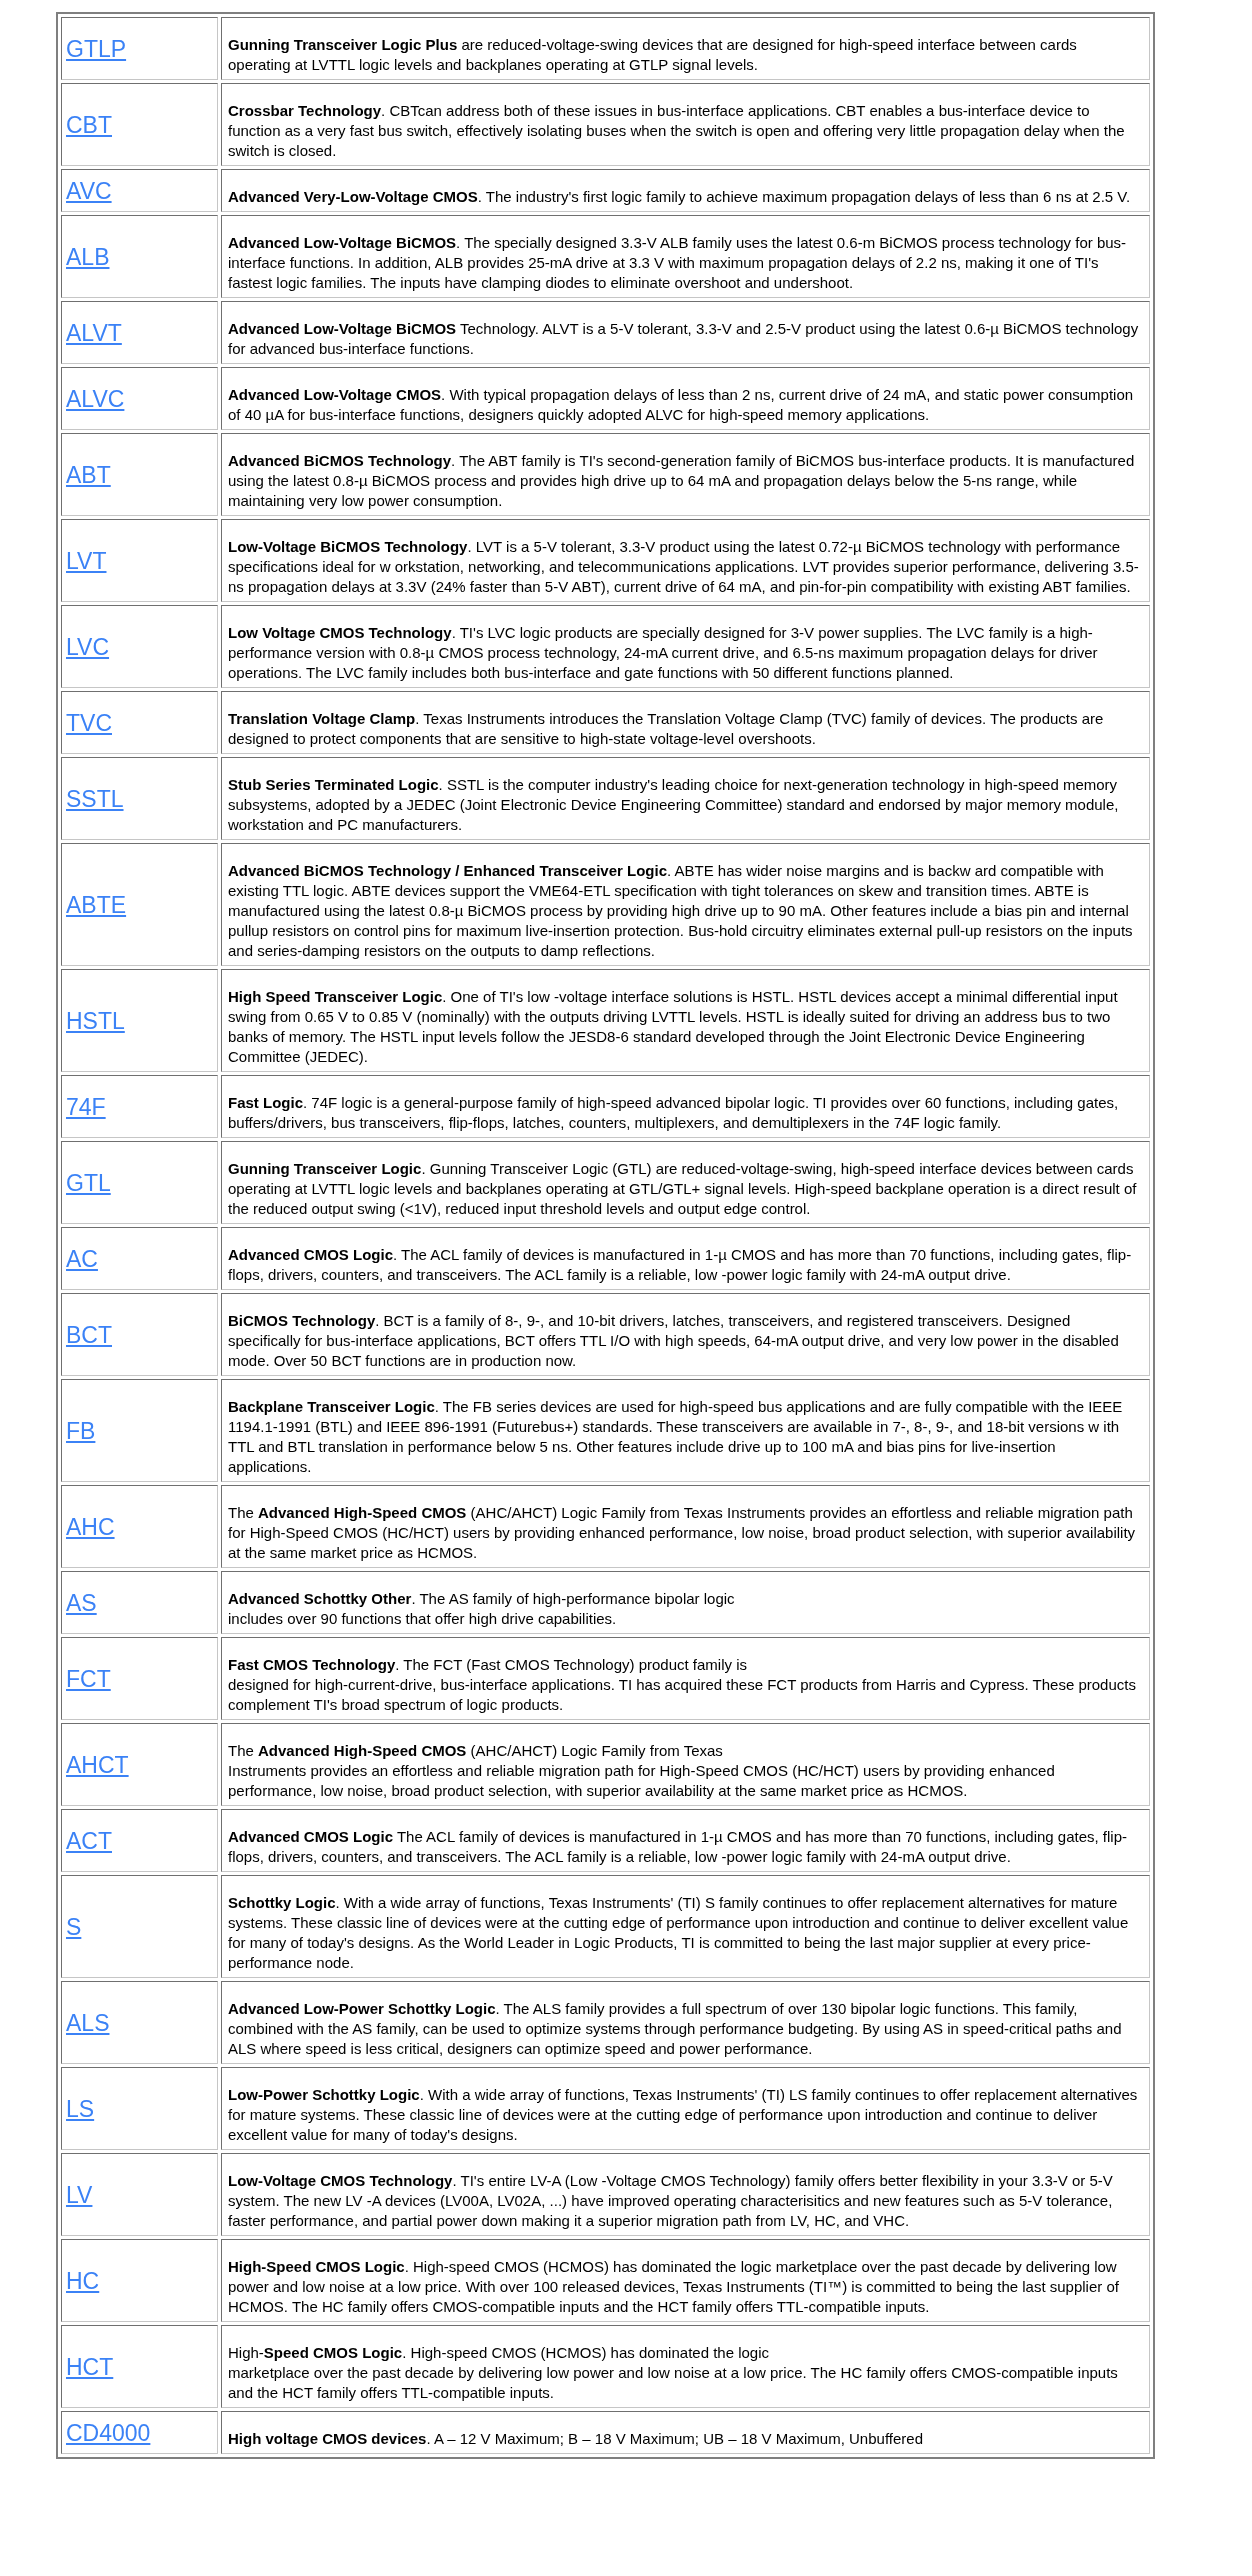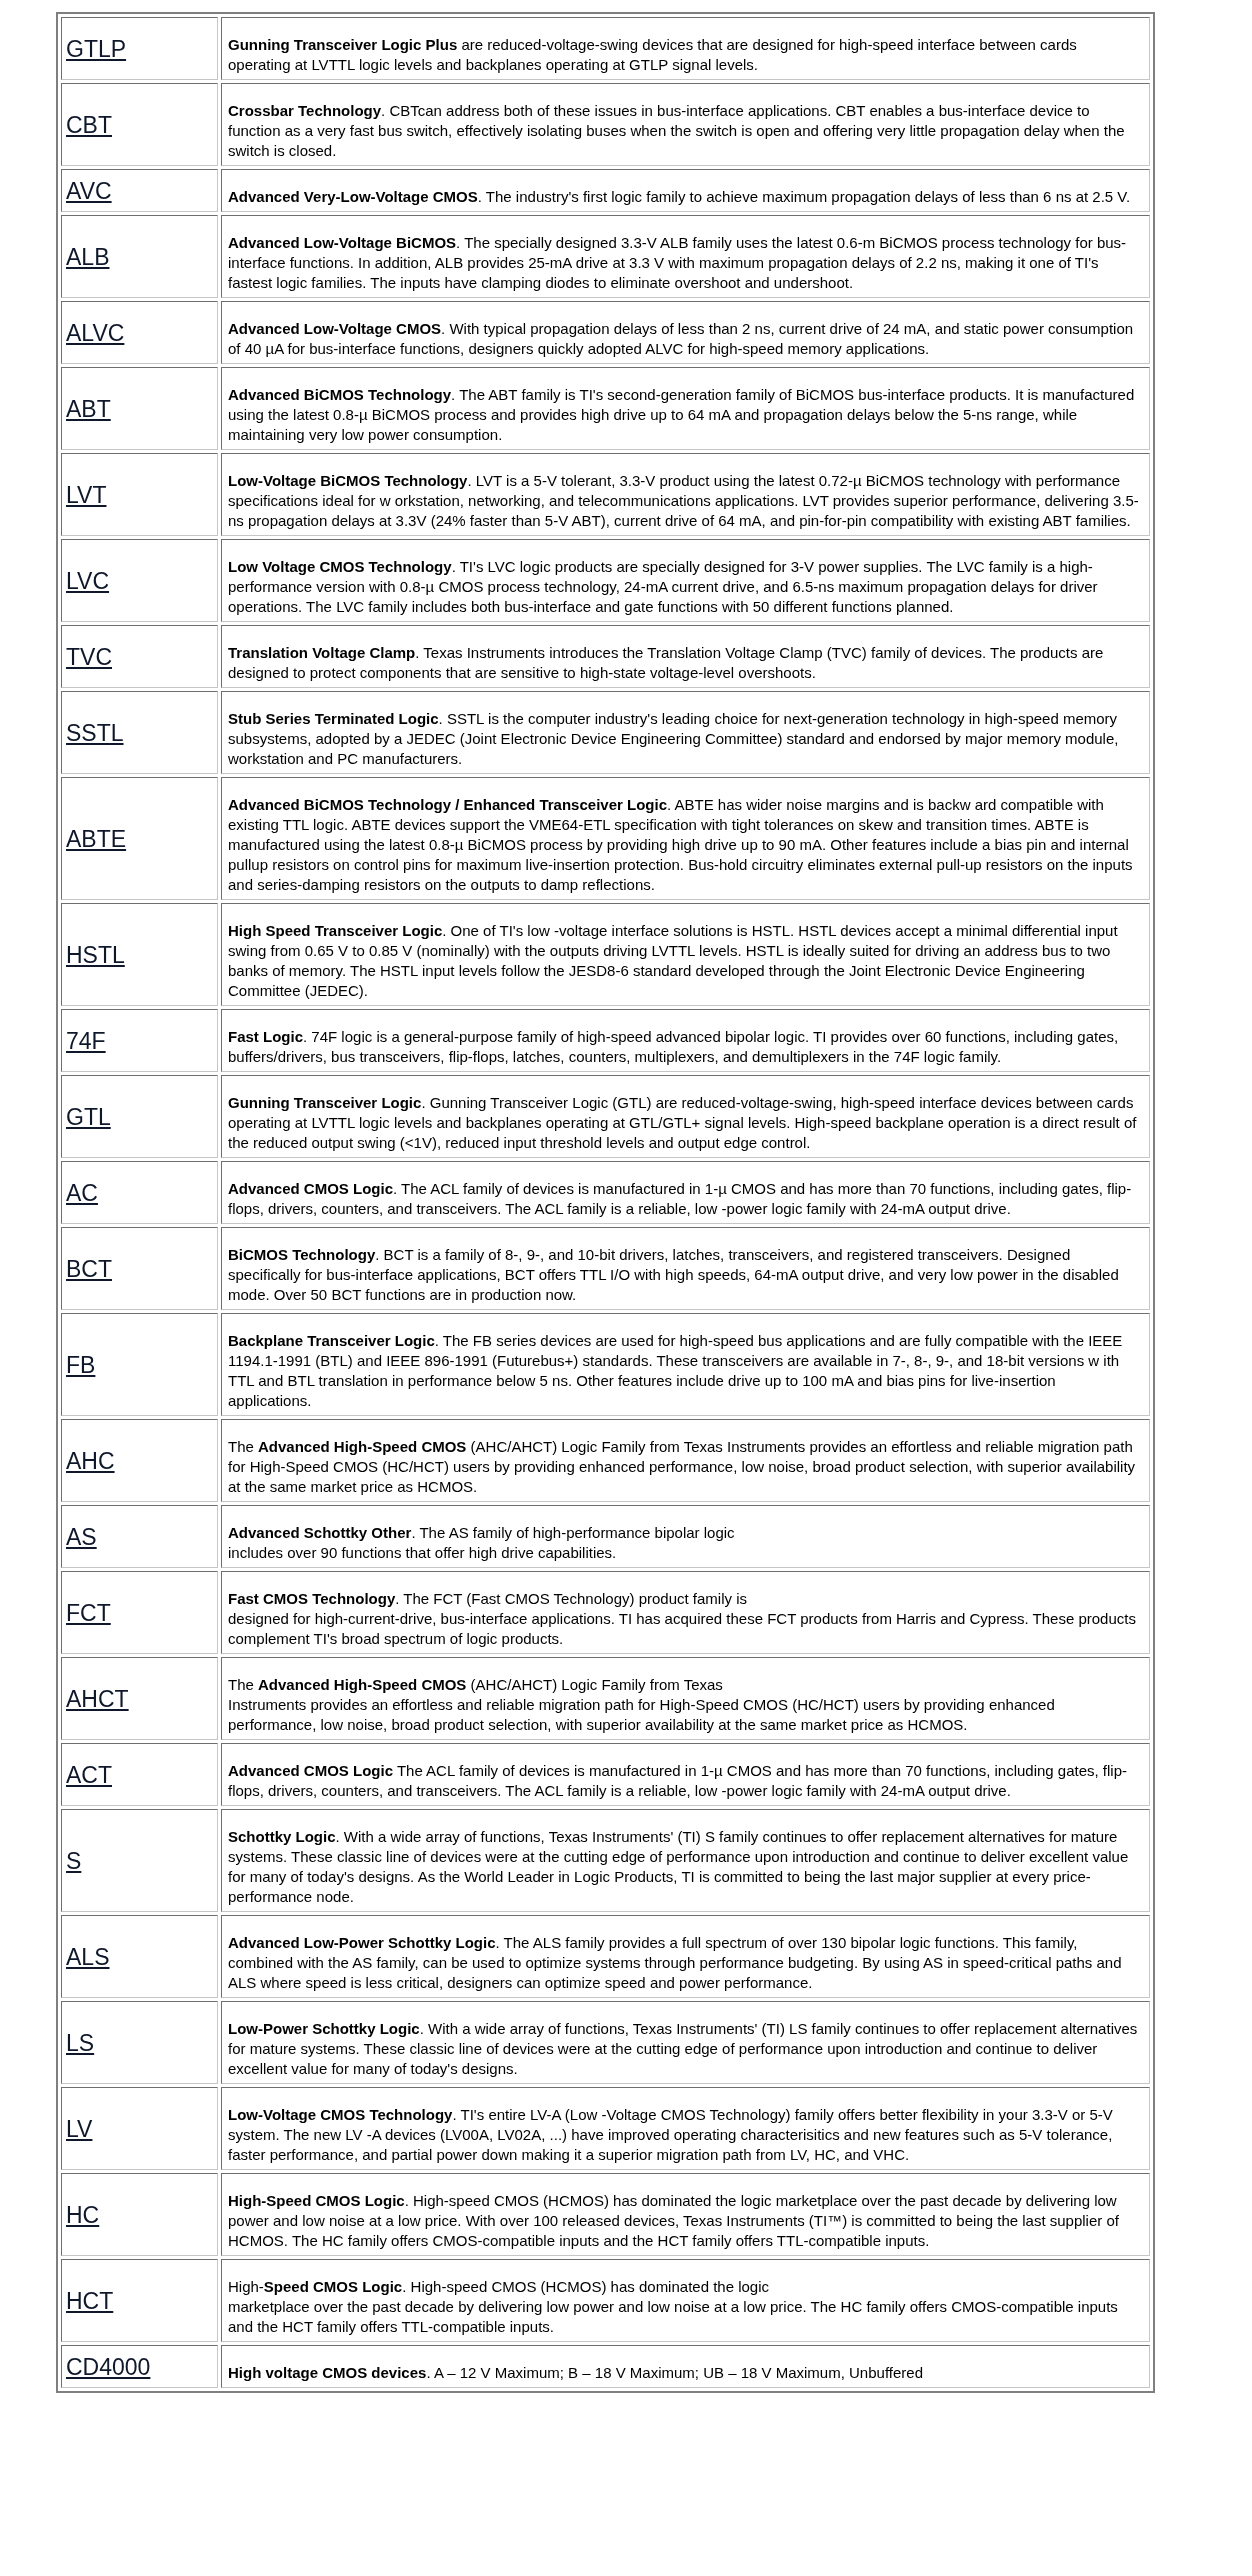--- a/index.html
+++ b/index.html
@@ -33,21 +33,21 @@
     background: #ffffff;
   }
   td.label-cell {
     width: 147px;
     padding: 4px 4px 4px 4px;
     font-size: 23px;
     line-height: 26px;
     overflow: hidden;
   }
   td.label-cell a {
-    color: #0f172a;
+    color: #3b82f6;
     text-decoration: underline;
     cursor: pointer;
   }
   td.desc-cell {
     padding: 17px 7px 4px 6px;
     font-size: 15px;
     line-height: 20px;
     color: #000000;
   }
   td.desc-cell b {
@@ -69,20 +69,24 @@
             <td class="label-cell"><a href="#">CBT</a></td>
             <td class="desc-cell"><b>Crossbar Technology</b><span>. CBTcan address both of these issues in bus-interface applications. CBT enables a bus-interface device to function as a very fast bus switch, effectively isolating buses when the switch is open and offering very little propagation delay when the switch is closed.</span></td>
           </tr>
           <tr>
             <td class="label-cell"><a href="#">AVC</a></td>
             <td class="desc-cell"><b>Advanced Very-Low-Voltage CMOS</b><span>. The industry's first logic family to achieve maximum propagation delays of less than 6 ns at 2.5 V.</span></td>
           </tr>
           <tr>
             <td class="label-cell"><a href="#">ALB</a></td>
             <td class="desc-cell"><b>Advanced Low-Voltage BiCMOS</b><span>. The specially designed 3.3-V ALB family uses the latest 0.6-m BiCMOS process technology for bus-interface functions. In addition, ALB provides 25-mA drive at 3.3 V with maximum propagation delays of 2.2 ns, making it one of TI's fastest logic families. The inputs have clamping diodes to eliminate overshoot and undershoot.</span></td>
+          </tr>
+          <tr>
+            <td class="label-cell"><a href="#">ALVT</a></td>
+            <td class="desc-cell"><b>Advanced Low-Voltage BiCMOS</b><span> Technology. ALVT is a 5-V tolerant, 3.3-V and 2.5-V product using the latest 0.6-µ BiCMOS technology for advanced bus-interface functions.</span></td>
           </tr>
           <tr>
             <td class="label-cell"><a href="#">ALVC</a></td>
             <td class="desc-cell"><b>Advanced Low-Voltage CMOS</b><span>. With typical propagation delays of less than 2 ns, current drive of 24 mA, and static power consumption of 40 µA for bus-interface functions, designers quickly adopted ALVC for high-speed memory applications.</span></td>
           </tr>
           <tr>
             <td class="label-cell"><a href="#">ABT</a></td>
             <td class="desc-cell"><b>Advanced BiCMOS Technology</b><span>. The ABT family is TI's second-generation family of BiCMOS bus-interface products. It is manufactured using the latest 0.8-µ BiCMOS process and provides high drive up to 64 mA and propagation delays below the 5-ns range, while maintaining very low power consumption.</span></td>
           </tr>
           <tr>

